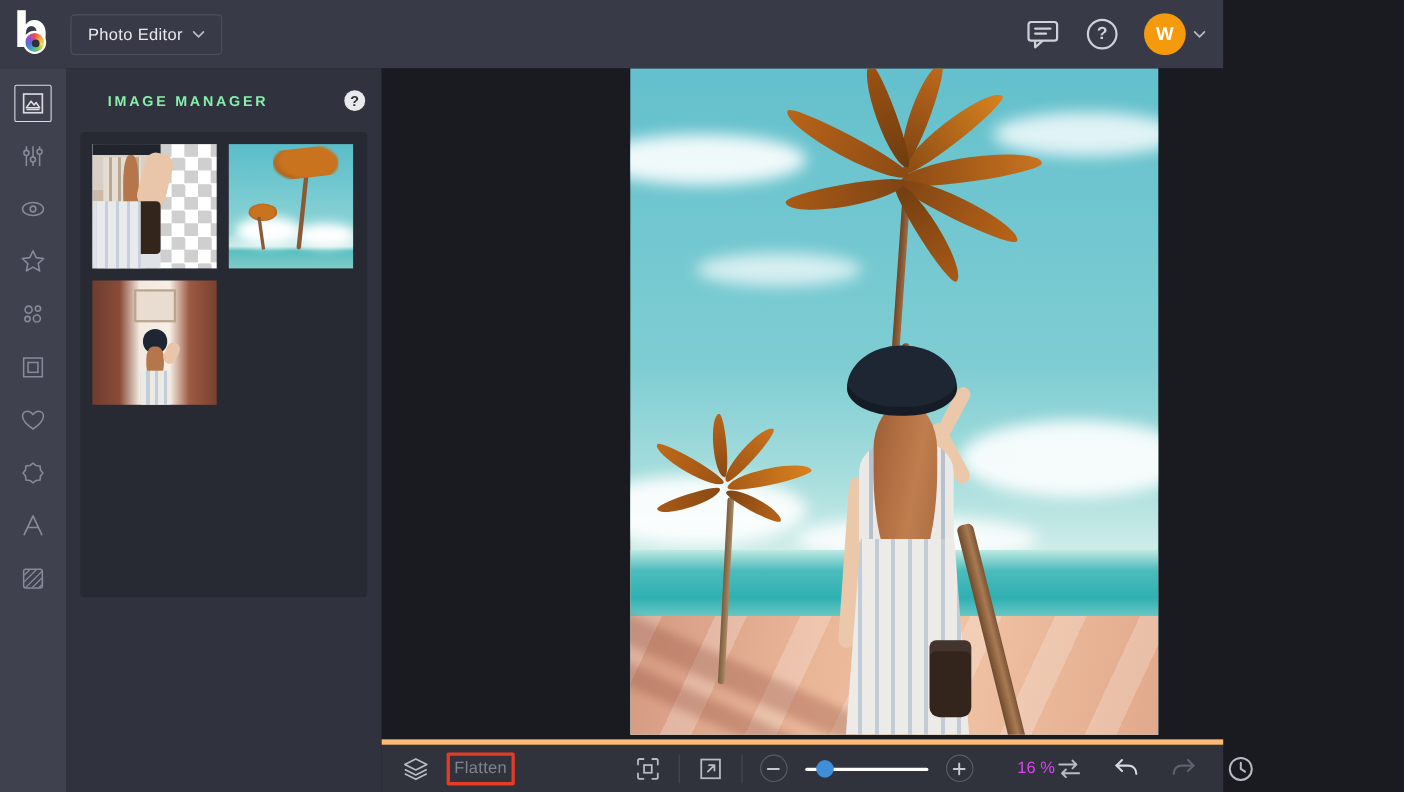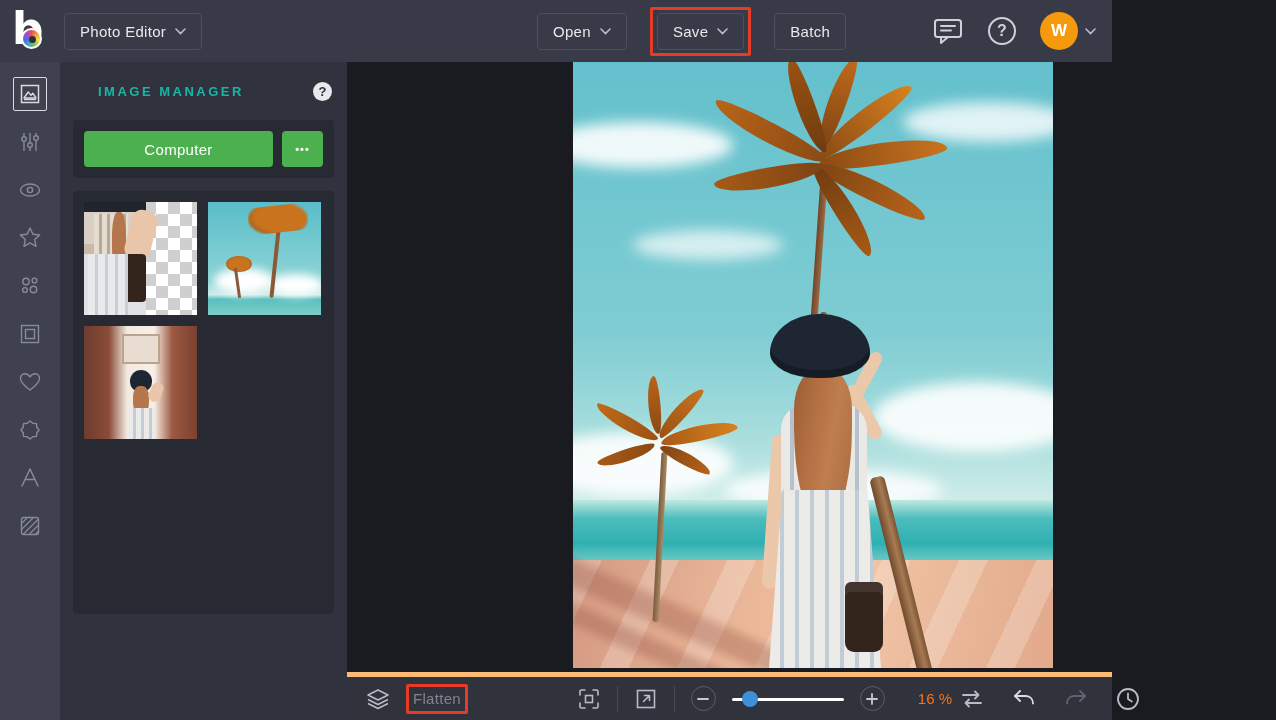--- a/index.html
+++ b/index.html
@@ -44,21 +44,21 @@
   .rail { width:60px; background:#3f424e; display:flex; flex-direction:column; align-items:center;
     padding-top:15px; gap:14px; flex:0 0 60px; }
   .rail-item { width:34px; height:34px; display:flex; align-items:center; justify-content:center;
     color:#878b99; cursor:pointer; border:1px solid transparent; border-radius:2px; }
   .rail-item.selected { border-color:#d9dbe0; color:#d9dbe0; }
 
   
   .panel { width:287px; background:#30323d; flex:0 0 287px; padding:0 13px; }
   .panel-head { height:58px; display:flex; align-items:center; justify-content:space-between;
     padding:0 2px; }
-  .panel-title { color:#14b8a6; font-size:13px; font-weight:700; letter-spacing:2.5px;padding-left:23px; }
+  .panel-title { color:#86efac; font-size:13px; font-weight:700; letter-spacing:2.5px;padding-left:23px; }
   .panel-help { width:19px; height:19px; border-radius:50%; background:#e8e9ec; color:#2b2d36;
     font-size:13px; font-weight:700; display:flex; align-items:center; justify-content:center;
     cursor:pointer; }
   .section { background:#282a33; border-radius:4px; padding:11px; margin-bottom:13px; }
   .src-row { display:flex; gap:9px; }
   .green-btn { background:#4cb04f; border:none; border-radius:4px; color:#fff; font-size:15px;
     letter-spacing:.3px; height:36px; cursor:pointer; font-family:inherit; }
   .computer-btn { flex:1; }
   .more-btn { width:41px; font-size:11px; letter-spacing:1px; font-weight:700; }
   .search-btn { width:100%; height:36px; background:#2b2d36; border:1px solid #3e414c;
@@ -112,21 +112,21 @@
   .flatten { color:#80848f; font-size:15px; letter-spacing:.3px; cursor:pointer; }
   .tool-center { display:flex; align-items:center; gap:16px; margin-left:116px; }
   .divider { width:1px; height:26px; background:#474a55; }
   .circle-btn { width:25px; height:25px; border-radius:50%; border:1px solid #5a5d68;
     display:flex; align-items:center; justify-content:center; color:#c6c9d1; cursor:pointer; }
   .slider { position:relative; width:112px; height:18px; cursor:pointer; }
   .slider .track { position:absolute; top:8px; left:0; right:0; height:3px; background:#fff;
     border-radius:2px; }
   .slider .knob { position:absolute; top:1px; left:10px; width:16px; height:16px;
     border-radius:50%; background:#3e8ed8; }
-  .zoom-label { font-size:15px; color:#f97316; min-width:48px; text-align:center; margin-left:10px; }
+  .zoom-label { font-size:15px; color:#d946ef; min-width:48px; text-align:right; margin-left:10px; }
   .tool-right { margin-left:auto; display:flex; align-items:center; gap:26px; }
   .t-icon { cursor:pointer; display:flex; }
   .dim { color:#5f6270; }
   .bright { color:#d8dae0; }
 
   svg { display:block; }
 </style>
 </head>
 <body>
 
@@ -137,40 +137,20 @@
       <div class="b-glyph">b</div>
       <div class="wheel"></div>
     </div>
     <div class="hbtn app-menu">
       <span>Photo Editor</span>
       <svg width="11" height="7" viewBox="0 0 11 7" class="chev">
           <path d="M1 1 L5.5 5.5 L10 1" fill="none" stroke-width="1.6" stroke-linecap="round"></path>
         </svg>
     </div>
 
-    <div class="header-center">
-      <div class="hbtn">
-        <span>Open</span>
-        <svg width="11" height="7" viewBox="0 0 11 7" class="chev">
-            <path d="M1 1 L5.5 5.5 L10 1" fill="none" stroke-width="1.6" stroke-linecap="round"></path>
-          </svg>
-      </div>
-      <div class="annot-wrap">
-        <div class="hbtn">
-          <span>Save</span>
-          <svg width="11" height="7" viewBox="0 0 11 7" class="chev">
-              <path d="M1 1 L5.5 5.5 L10 1" fill="none" stroke-width="1.6" stroke-linecap="round"></path>
-            </svg>
-        </div>
-        <div class="red-box"></div>
-      </div>
-      <div class="hbtn">
-        <span>Batch</span>
-      </div>
-    </div>
 
     <div class="header-right">
       <div class="icon-btn">
         <svg width="32" height="30" viewBox="0 0 32 30">
           <rect x="3" y="4" width="26" height="17" rx="2.5" fill="none" stroke="currentColor" stroke-width="2"></rect>
           <path d="M9 21 v6 l7 -6" fill="none" stroke="currentColor" stroke-width="2" stroke-linejoin="round"></path>
           <path d="M9 10 h14 M9 14.5 h10" stroke="currentColor" stroke-width="2" stroke-linecap="round"></path>
         </svg>
       </div>
       <div class="help-circle">
@@ -254,26 +234,20 @@
     </div>
 
     <div class="panel">
       <div class="panel-head">
         <span class="panel-title">IMAGE MANAGER</span>
         <div class="panel-help">
           <span>?</span>
         </div>
       </div>
 
-      <div class="section">
-        <div class="src-row">
-          <button class="green-btn computer-btn">Computer</button>
-          <button class="green-btn more-btn">•••</button>
-        </div>
-      </div>
 
 
       <div class="section thumbs">
         <div class="thumb-grid">
 
           <div class="thumb checker">
             <div class="abs" style="left:0;top:0;width:62px;height:113px;background:linear-gradient(180deg,#20242c 0 10px,#d9cfc4 10px 42px,#cdb9a8 42px 52px,#dfe2e6 52px 113px);"></div>
             <div class="abs" style="left:10px;top:12px;width:34px;height:42px;background:repeating-linear-gradient(90deg,#e6ddd2 0 5px,#b9a893 5px 8px);"></div>
             <div class="abs" style="left:28px;top:10px;width:14px;height:60px;background:#b5764c;border-radius:40%;"></div>
             <div class="abs" style="left:44px;top:8px;width:26px;height:50px;background:#e9c6a9;border-radius:10px;transform:rotate(14deg);"></div>

